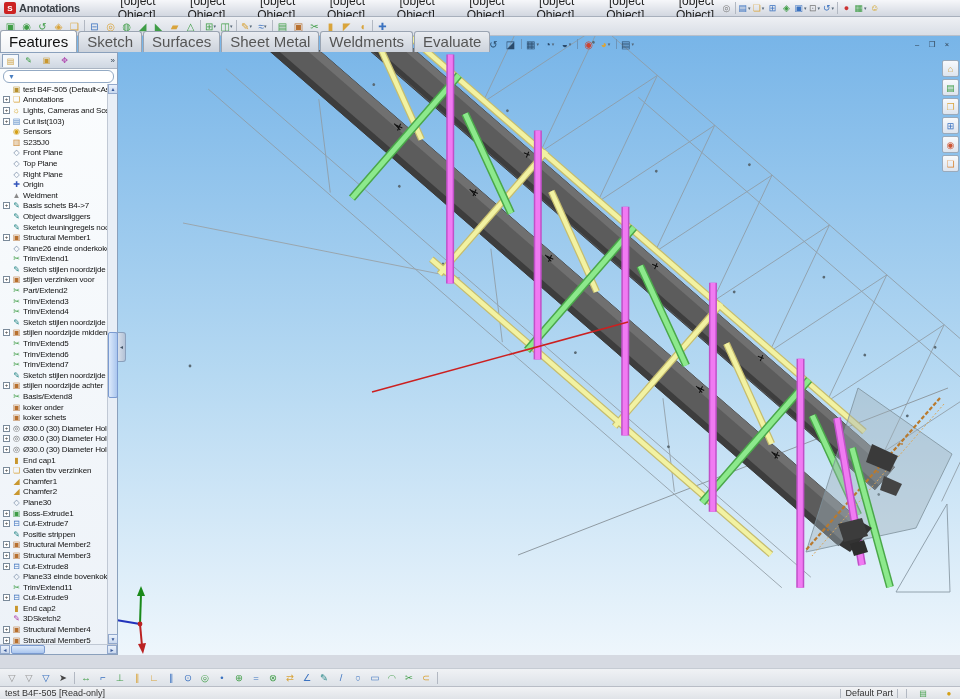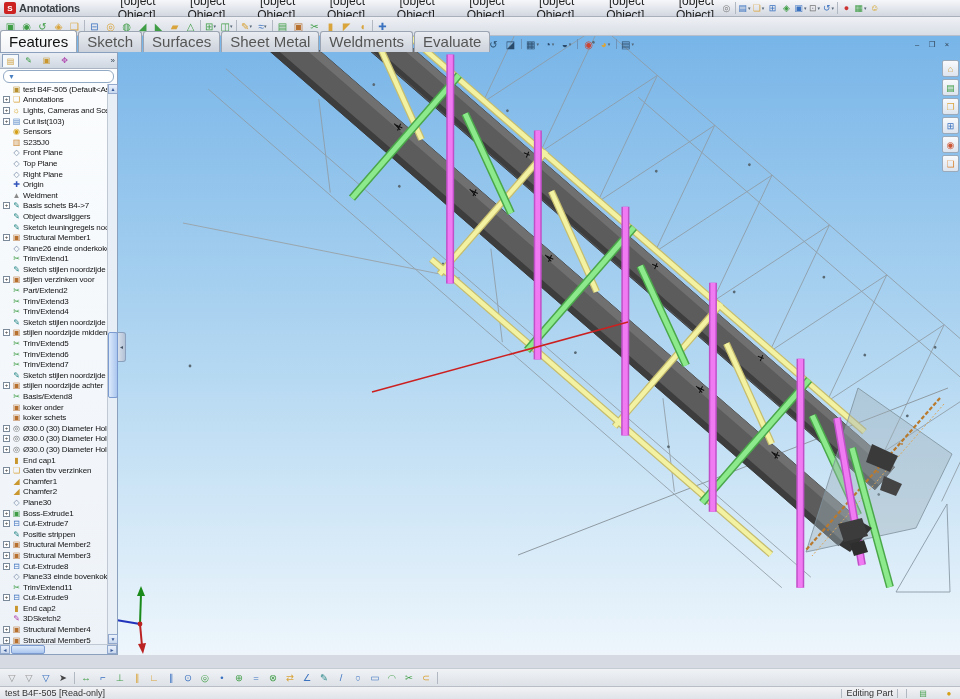--- a/index.html
+++ b/index.html
@@ -731,21 +731,21 @@
       <span class="bicon" style="color: rgb(63, 157, 70);">◠</span>
       <span class="bicon" style="color: rgb(63, 157, 70);">✂</span>
       <span class="bicon" style="color: rgb(217, 164, 59);">⊂</span>
       <span class="bicon sep"></span>
     </div>
 
   <div id="statusbar">
     <span>test B4F-505 [Read-only]</span>
     <span style="flex:1;"></span>
     <span class="sb-sep"></span>
-    <span>Editing Part</span>
+    <span>Default Part</span>
     <span class="sb-sep"></span>
       <span class="sb-sep"></span>
     <span style="display:flex;gap:14px;margin-left:6px;">
         <span class="sicon" style="color: rgb(63, 157, 70);">▤</span>
         <span class="sicon" style="color: rgb(212, 160, 23);">●</span>
       </span>
   </div>
 
 </div>
 

